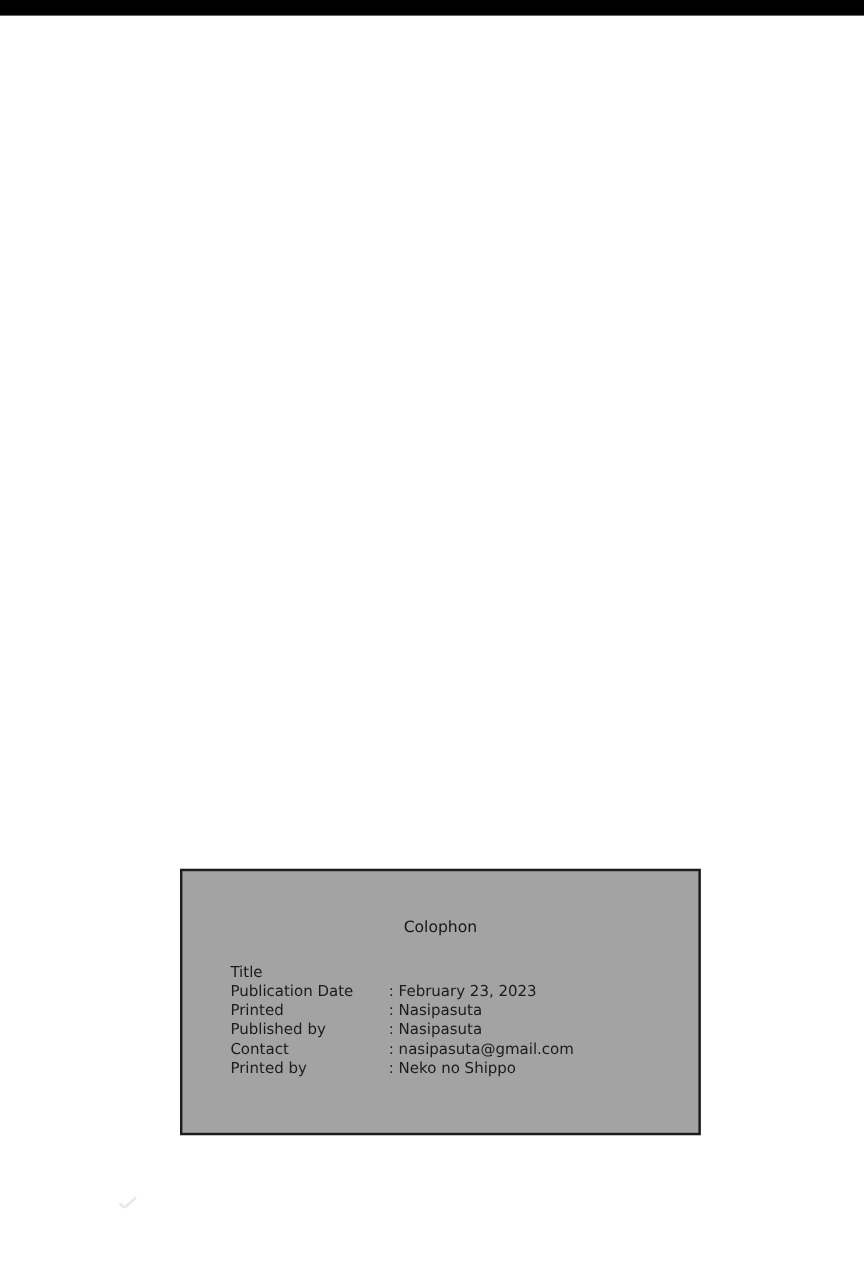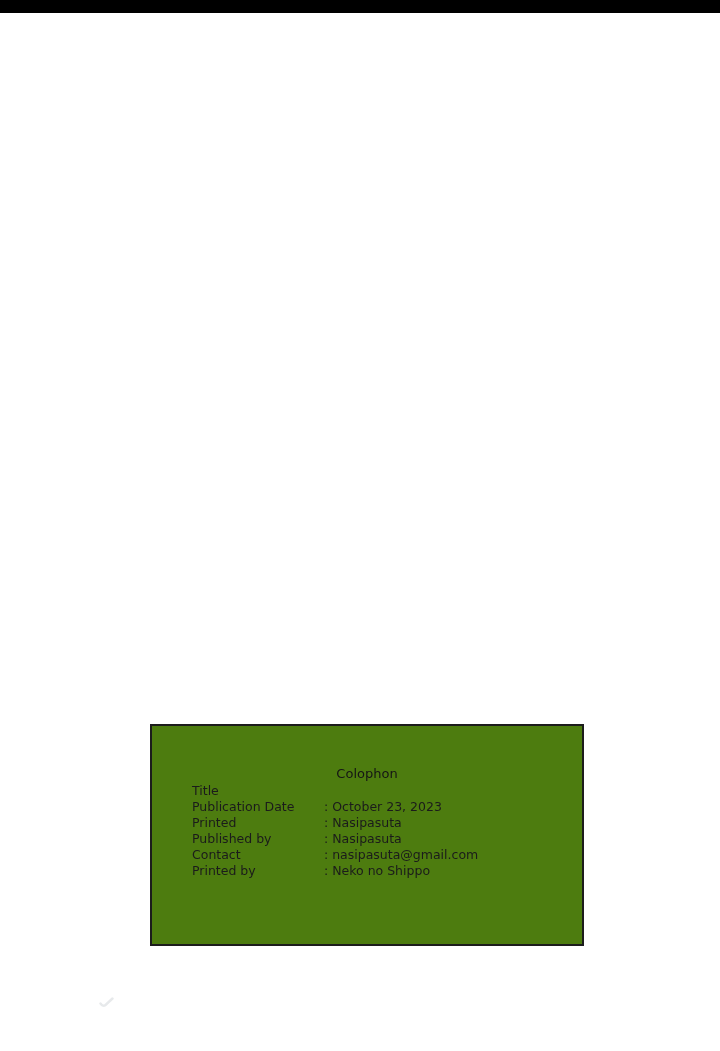--- a/index.html
+++ b/index.html
@@ -23,32 +23,32 @@
     background: #000000;
   }
   .colophon-box {
     position: absolute;
     left: 150px;
     top: 724px;
     width: 434px;
     height: 222px;
     box-sizing: border-box;
     border: 2.5px solid #1c1c1c;
-    background: #4d7c0f;
+    background: #a3a3a3;
     color: #1e1e1e;
   }
   .colophon-heading {
     margin-top: 40px;
     text-align: center;
     font-size: 13px;
     line-height: 16px;
     color: #151515;
   }
   .colophon-rows {
-    margin-top: 1px;
+    margin-top: 20px;
   }
   .colophon-row {
     display: flex;
     align-items: flex-start;
     padding-left: 40px;
     font-size: 12.5px;
     line-height: 16px;
     color: #1b1b1b;
   }
   .row-label {
@@ -76,21 +76,21 @@
 
 <div class="colophon-box">
   <div class="colophon-heading">Colophon</div>
 
   <div class="colophon-rows">
     <div class="colophon-row">
       <div class="row-label">Title</div>
     </div>
     <div class="colophon-row">
       <div class="row-label">Publication Date</div>
-      <div class="row-value">: October 23, 2023</div>
+      <div class="row-value">: February 23, 2023</div>
     </div>
     <div class="colophon-row">
       <div class="row-label">Printed</div>
       <div class="row-value">: Nasipasuta</div>
     </div>
     <div class="colophon-row">
       <div class="row-label">Published by</div>
       <div class="row-value">: Nasipasuta</div>
     </div>
     <div class="colophon-row">

